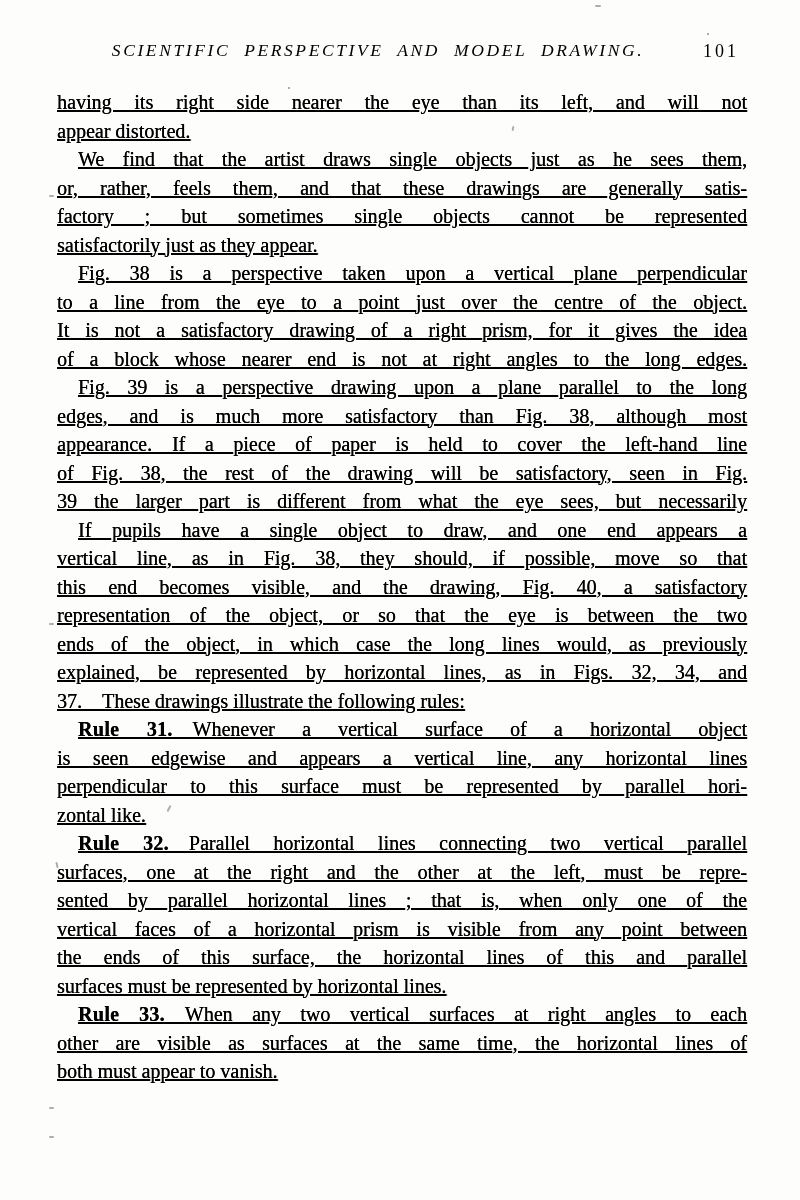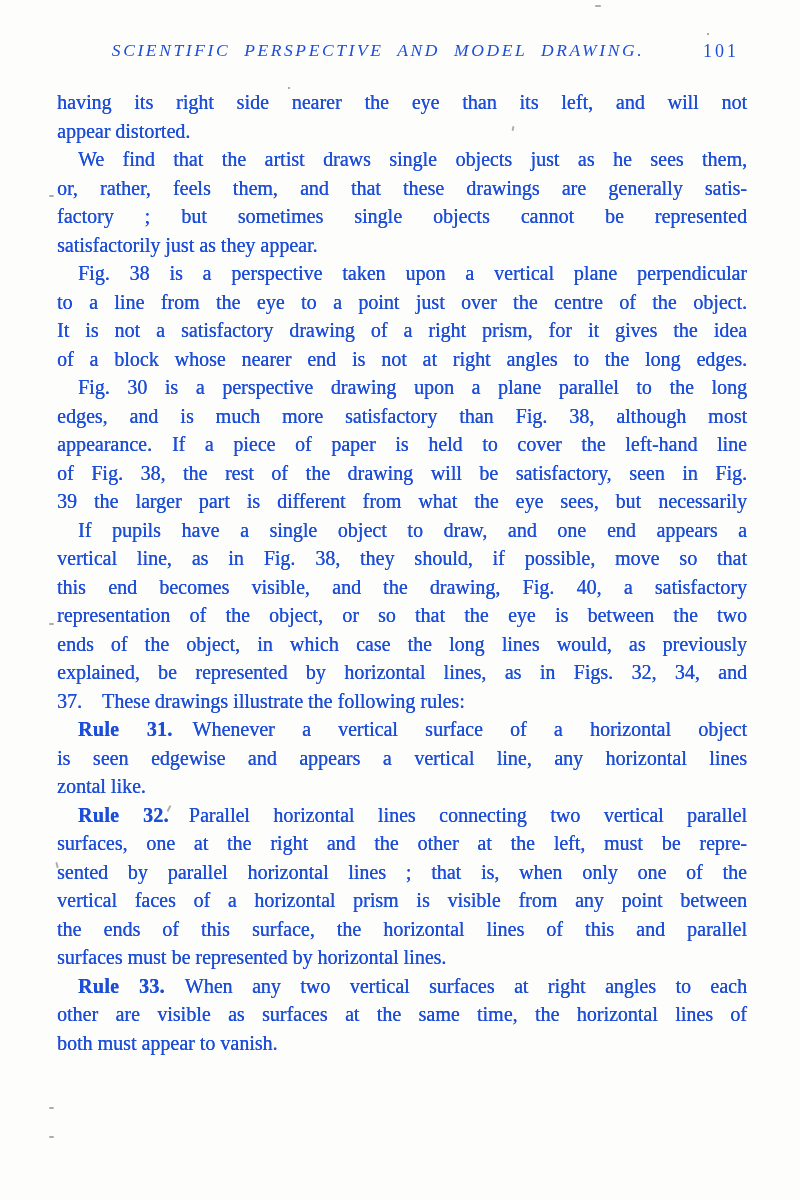--- a/index.html
+++ b/index.html
@@ -8,21 +8,21 @@
     width: 800px;
     height: 1200px;
     overflow: hidden;
     background: #fdfdfb;
   }
   .page {
     position: relative;
     width: 800px;
     height: 1200px;
     background: #fdfdfb;
-    color: #1d4ed8;
+    color: #000000;
     font-family: "Liberation Serif", "DejaVu Serif", serif;
     text-rendering: optimizeLegibility;
   }
   
   .running-head {
     position: absolute;
     top: 40px;
     left: 57px;
     width: 690px;
     height: 26px;
@@ -51,20 +51,21 @@
     top: 88px;
     left: 57px;
     width: 690px;
     font-size: 20px;
     line-height: 28.5px;
     text-shadow: 0.25px 0 0 currentColor; 
   }
   .line {
     text-align: justify;
     text-align-last: justify;
+    text-decoration: underline;
   }
   .line.last { text-align-last: left; }
   .line.indent { text-indent: 21px; }
   .rule-label {
     font-weight: 700;
     letter-spacing: 0.3px;
   }
   
   .speck {
     position: absolute;
@@ -88,34 +89,35 @@
       <div class="line">having its right side nearer the eye than its left, and will not</div>
       <div class="line last">appear distorted.</div>
       <div class="line indent">We find that the artist draws single objects just as he sees them,</div>
       <div class="line">or, rather, feels them, and that these drawings are generally satis-</div>
       <div class="line">factory ; but sometimes single objects cannot be represented</div>
       <div class="line last">satisfactorily just as they appear.</div>
       <div class="line indent">Fig. 38 is a perspective taken upon a vertical plane perpendicular</div>
       <div class="line">to a line from the eye to a point just over the centre of the object.</div>
       <div class="line">It is not a satisfactory drawing of a right prism, for it gives the idea</div>
       <div class="line">of a block whose nearer end is not at right angles to the long edges.</div>
-      <div class="line indent">Fig. 30 is a perspective drawing upon a plane parallel to the long</div>
+      <div class="line indent">Fig. 39 is a perspective drawing upon a plane parallel to the long</div>
       <div class="line">edges, and is much more satisfactory than Fig. 38, although most</div>
       <div class="line">appearance. If a piece of paper is held to cover the left-hand line</div>
       <div class="line">of Fig. 38, the rest of the drawing will be satisfactory, seen in Fig.</div>
       <div class="line">39 the larger part is different from what the eye sees, but necessarily</div>
       <div class="line indent">If pupils have a single object to draw, and one end appears a</div>
       <div class="line">vertical line, as in Fig. 38, they should, if possible, move so that</div>
       <div class="line">this end becomes visible, and the drawing, Fig. 40, a satisfactory</div>
       <div class="line">representation of the object, or so that the eye is between the two</div>
       <div class="line">ends of the object, in which case the long lines would, as previously</div>
       <div class="line">explained, be represented by horizontal lines, as in Figs. 32, 34, and</div>
       <div class="line last">37. These drawings illustrate the following rules:</div>
       <div class="line indent"><b class="rule-label">Rule 31.</b> Whenever a vertical surface of a horizontal object</div>
       <div class="line">is seen edgewise and appears a vertical line, any horizontal lines</div>
+      <div class="line">perpendicular to this surface must be represented by parallel hori-</div>
       <div class="line last">zontal like.</div>
       <div class="line indent"><b class="rule-label">Rule 32.</b> Parallel horizontal lines connecting two vertical parallel</div>
       <div class="line">surfaces, one at the right and the other at the left, must be repre-</div>
       <div class="line">sented by parallel horizontal lines ; that is, when only one of the</div>
       <div class="line">vertical faces of a horizontal prism is visible from any point between</div>
       <div class="line">the ends of this surface, the horizontal lines of this and parallel</div>
       <div class="line last">surfaces must be represented by horizontal lines.</div>
       <div class="line indent"><b class="rule-label">Rule 33.</b> When any two vertical surfaces at right angles to each</div>
       <div class="line">other are visible as surfaces at the same time, the horizontal lines of</div>
       <div class="line last">both must appear to vanish.</div>

